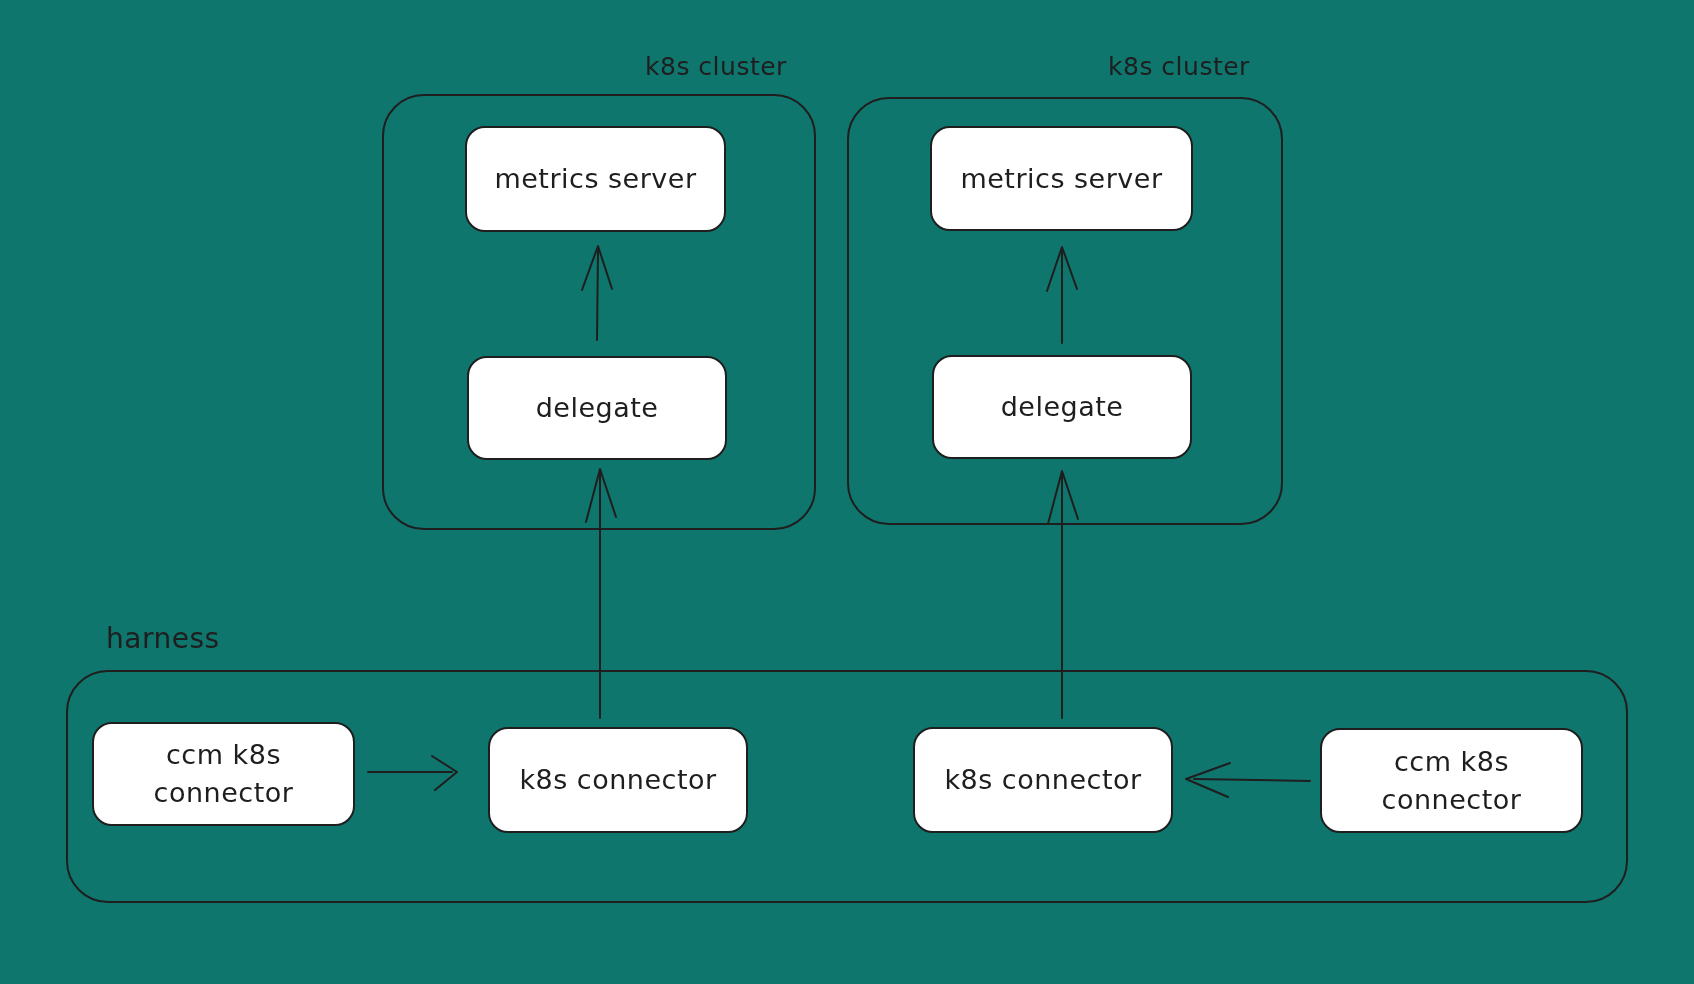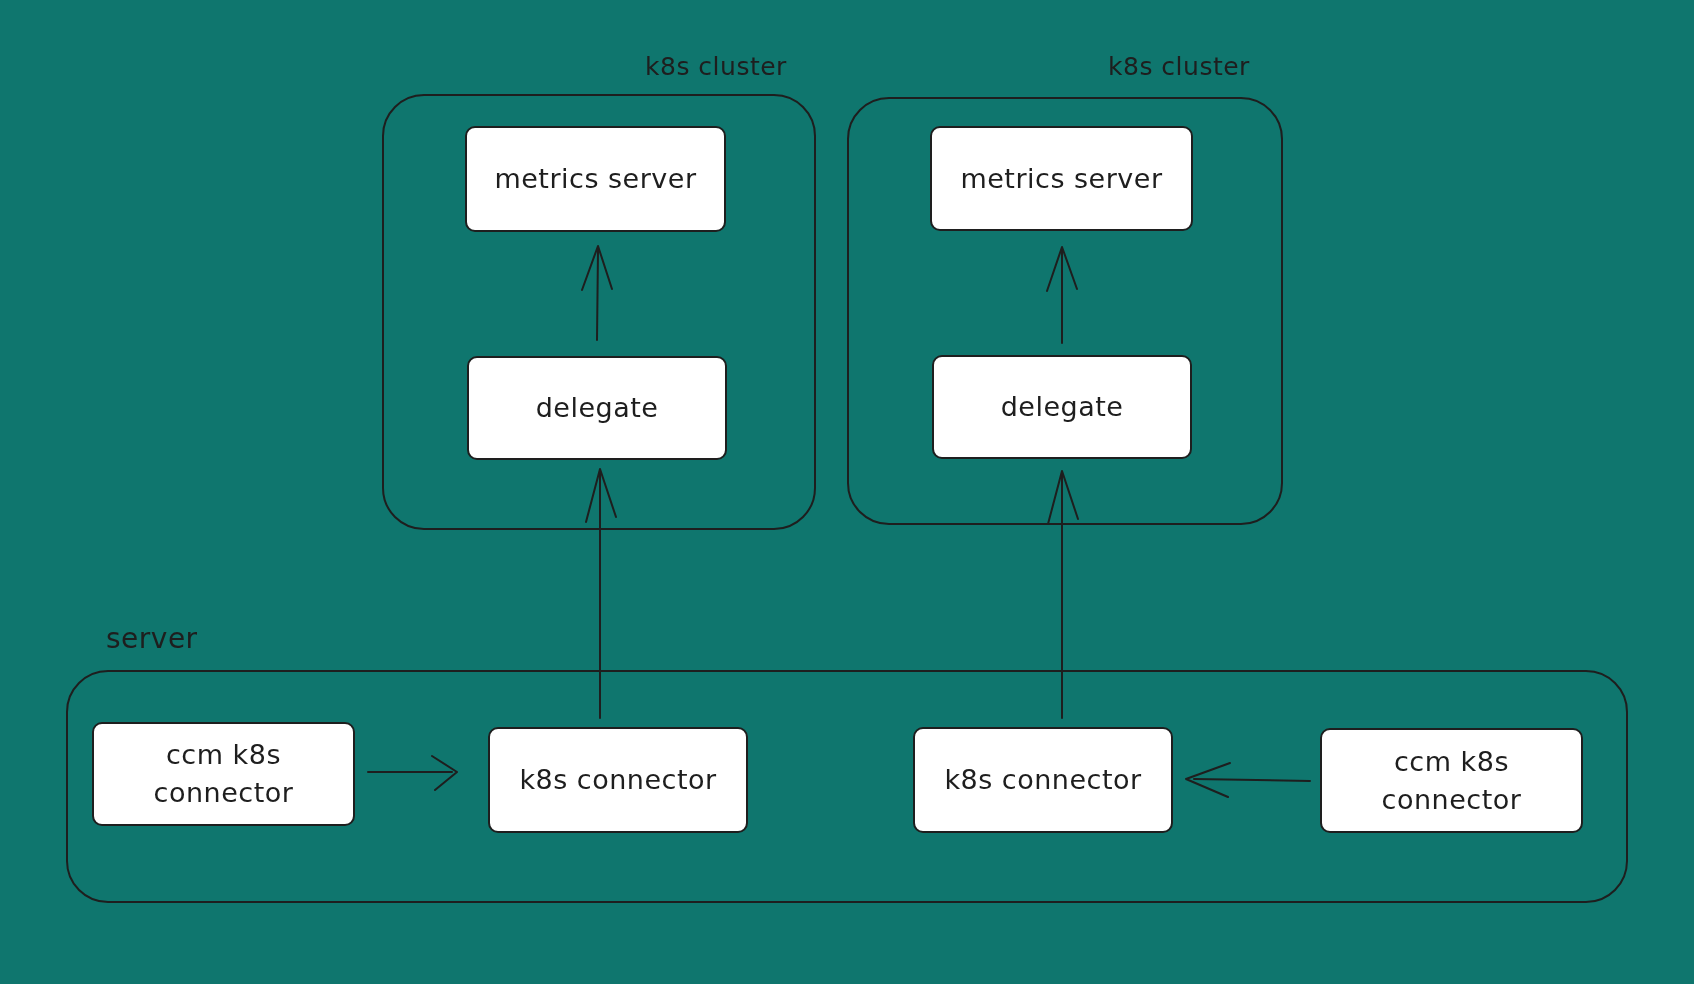--- a/index.html
+++ b/index.html
@@ -34,21 +34,21 @@
   .container-box {
     position: absolute;
     border: 2.4px solid #1e1e1e;
     border-radius: 42px;
     background: transparent;
     box-sizing: border-box;
   }
   .node {
     position: absolute;
     border: 2.4px solid #1e1e1e;
-    border-radius: 10px;
+    border-radius: 20px;
     background: #ffffff;
     box-sizing: border-box;
     display: flex;
     flex-direction: column;
     align-items: center;
     justify-content: center;
     text-align: center;
     font-size: 27px;
     line-height: 1.4;
     letter-spacing: 0.5px;
@@ -131,21 +131,21 @@
   </div>
 
   <div class="container-box cluster-right"></div>
   <div class="node metrics-right">
     <span>metrics server</span>
   </div>
   <div class="node delegate-right">
     <span>delegate</span>
   </div>
 
-  <div class="floating-label harness-label harness-title">server</div>
+  <div class="floating-label harness-label harness-title">harness</div>
   <div class="container-box harness-box"></div>
 
   <div class="node ccm-left">
     <span>ccm k8s</span>
     <span>connector</span>
   </div>
 
   <div class="node k8s-left">
     <span>k8s connector</span>
   </div>

